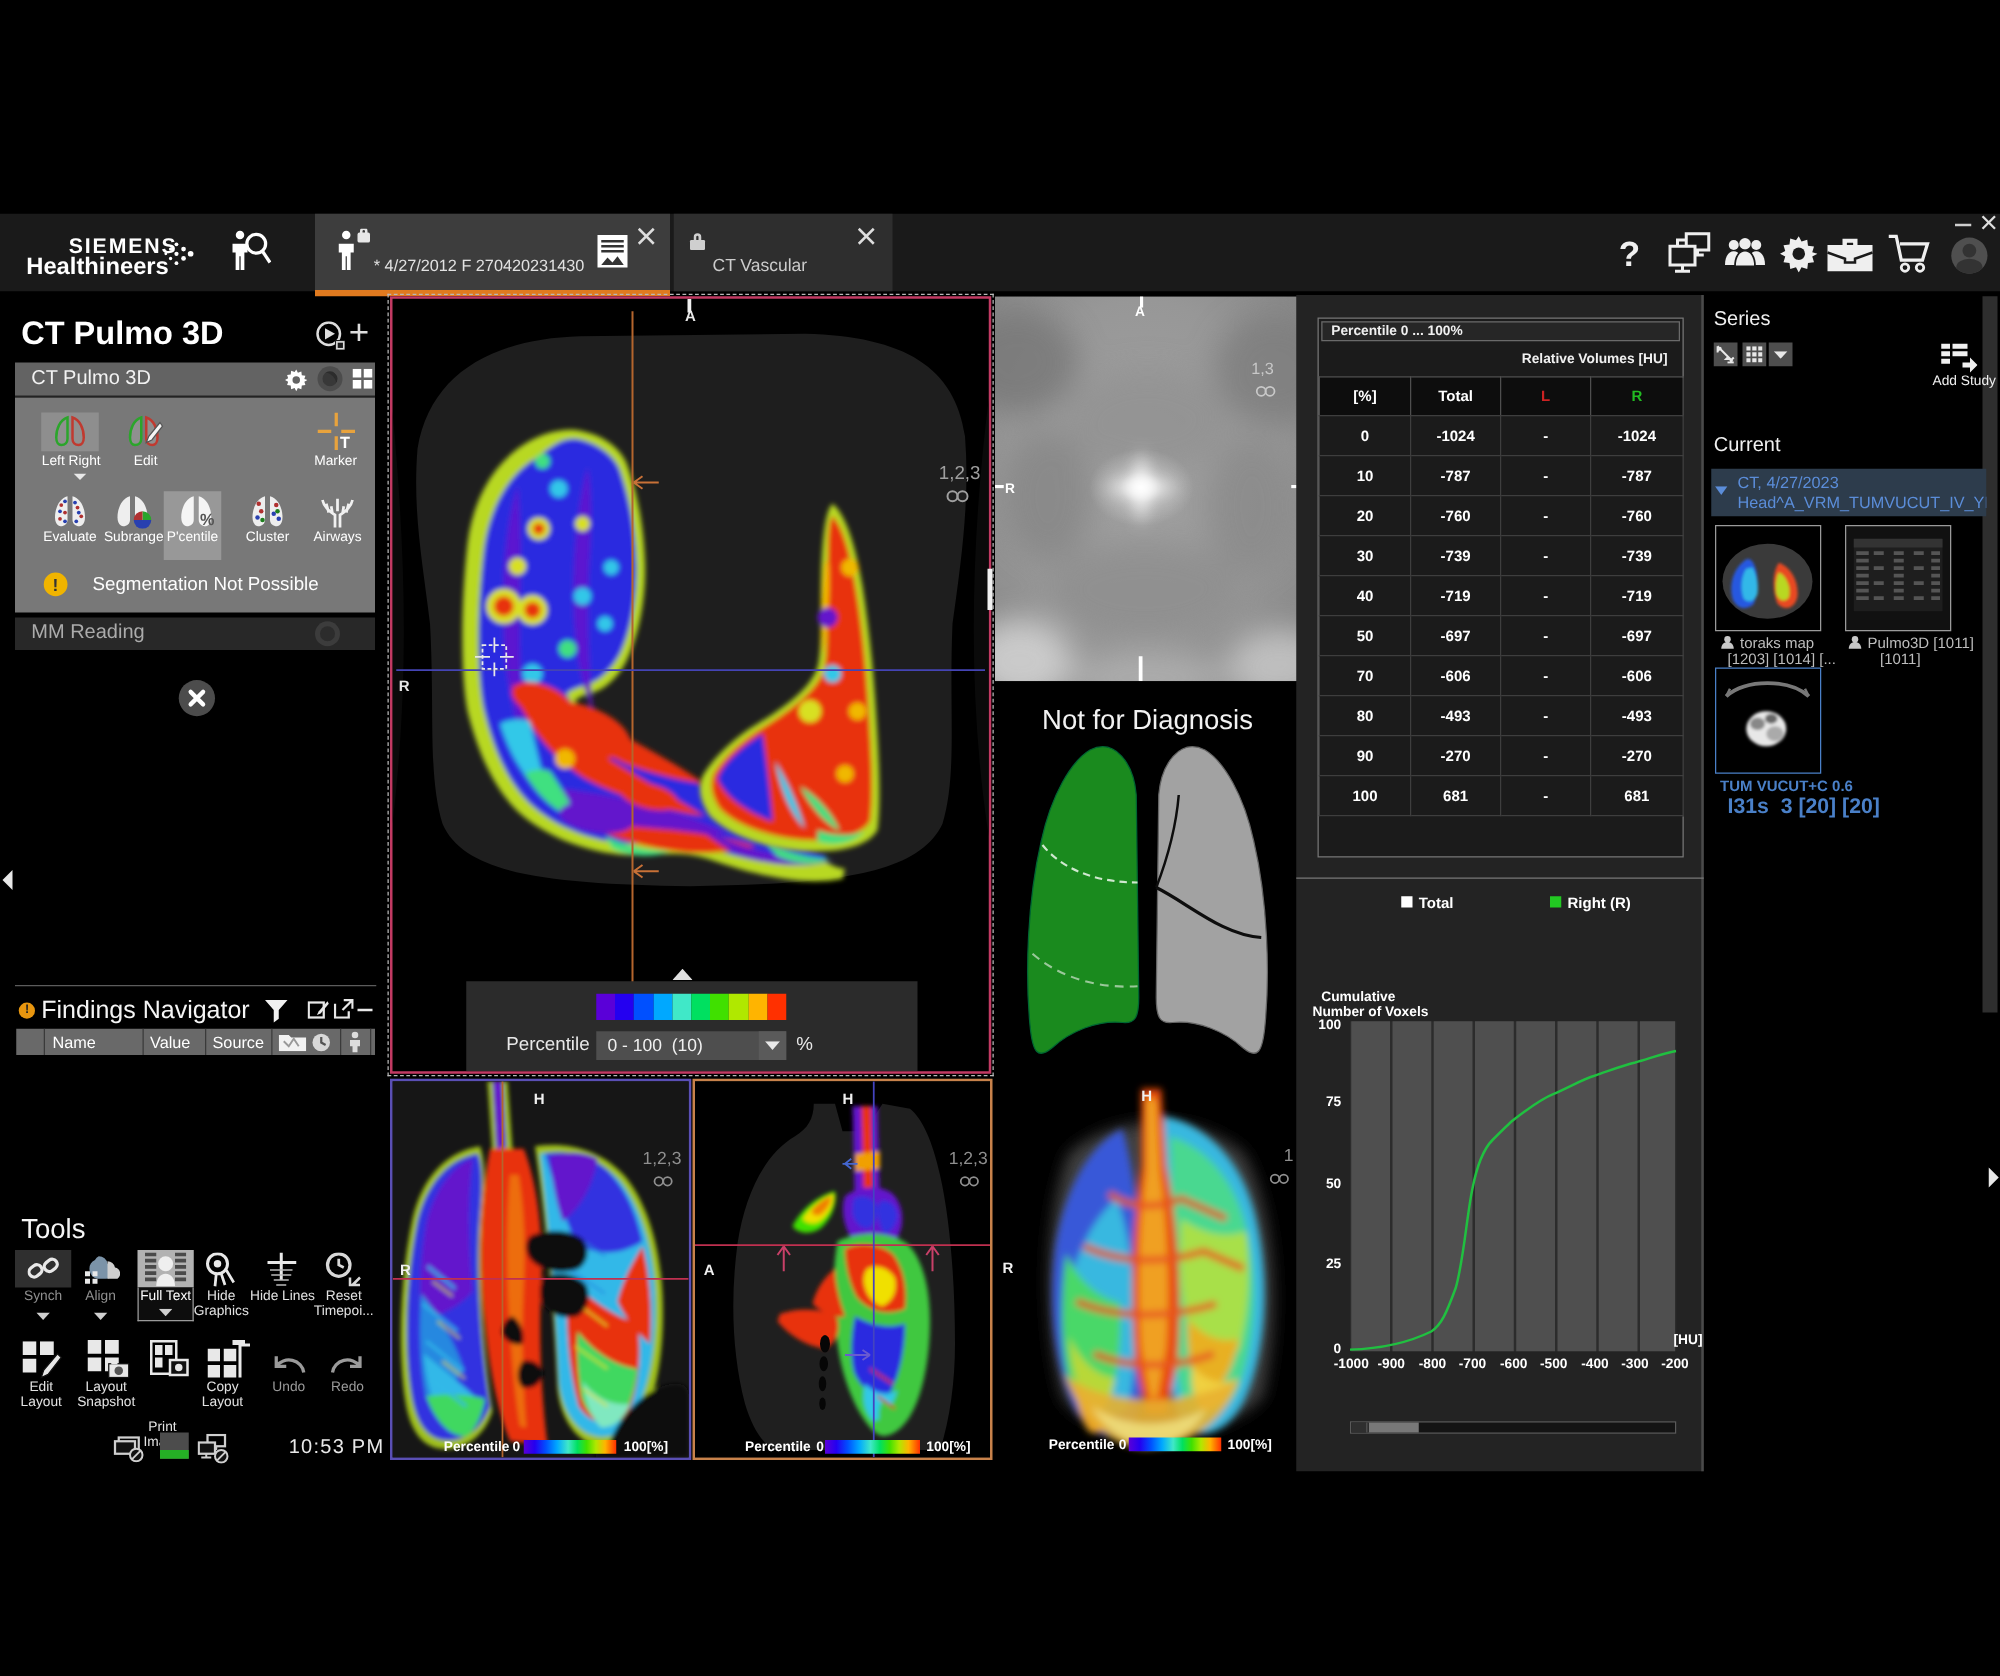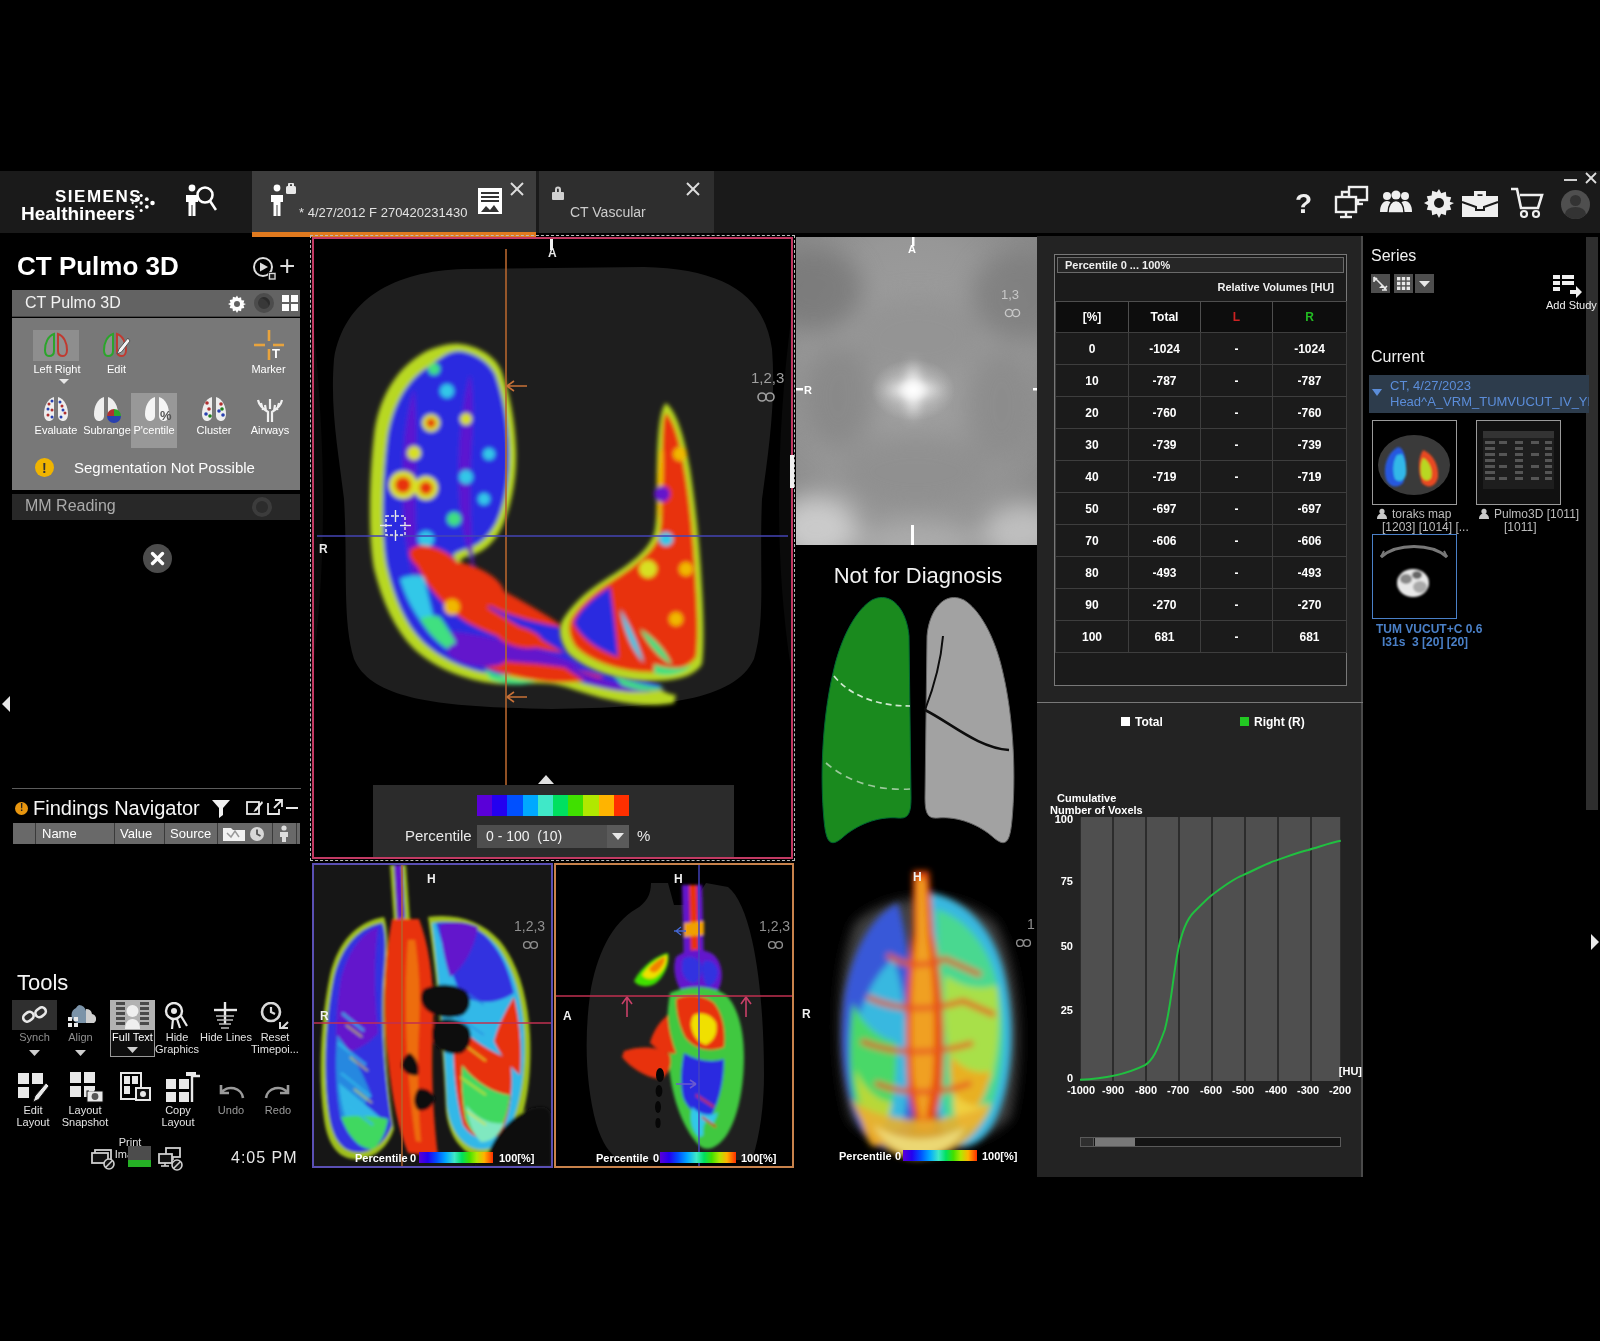--- a/index.html
+++ b/index.html
@@ -454,21 +454,21 @@
     </div>
     <svg class="abs" style="left:158px;top:2px;" width="26" height="24" viewBox="0 0 26 24">
       <rect x="8" y="1" width="14" height="9" fill="none" stroke="#cfcfcf" stroke-width="1.8"></rect>
           <line x1="15" y1="10" x2="15" y2="13" stroke="#cfcfcf" stroke-width="1.6"></line>
       <rect x="1" y="7" width="13" height="9" fill="#111" stroke="#cfcfcf" stroke-width="1.8"></rect>
           <line x1="7" y1="16" x2="7" y2="19" stroke="#cfcfcf" stroke-width="1.6"></line>
           <line x1="3" y1="19" x2="11" y2="19" stroke="#cfcfcf" stroke-width="1.6"></line>
       <circle cx="19" cy="18" r="5" fill="#111" stroke="#cfcfcf" stroke-width="1.6"></circle>
           <line x1="15.5" y1="21.5" x2="22.5" y2="14.5" stroke="#cfcfcf" stroke-width="1.6"></line>
     </svg>
-    <div class="txt" style="left:231px;top:4px;font-size:16px;letter-spacing:1px;color:#e8e8e8;">4:05 PM</div>
+    <div class="txt" style="left:231px;top:4px;font-size:16px;letter-spacing:1px;color:#e8e8e8;">10:53 PM</div>
   </div>
 </div>
 
 <div class="abs" id="views" style="left:0;top:0;width:1600px;height:1341px;">
 
 <div class="abs" id="axial" style="left:312px;top:237px;width:481px;height:622px;background:#000;border:2px solid #c23a63;outline:1px dashed #b9b9b9;outline-offset:1px;overflow:hidden;">
   <svg class="abs" style="left:0;top:0;" width="477" height="618" viewBox="0 0 477 618">
     <defs>
       <filter id="bl3" x="-30%" y="-30%" width="160%" height="160%">
               <feGaussianBlur stdDeviation="2"></feGaussianBlur>
@@ -1101,21 +1101,21 @@
       <path d="M8 22 l3-6 M74 22 l-3-6" stroke="#787878" stroke-width="2"></path>
       <g filter="url(#tb2)">
         <ellipse cx="40" cy="48" rx="16" ry="14" fill="#e8e8e8"></ellipse>
         <ellipse cx="33" cy="44" rx="6" ry="5" fill="#888"></ellipse>
         <ellipse cx="47" cy="52" rx="7" ry="6" fill="#aaa"></ellipse>
         <ellipse cx="44" cy="40" rx="5" ry="4" fill="#666"></ellipse>
       </g>
     </svg>
   </div>
   <div class="txt" style="left:12px;top:386px;font-size:12px;font-weight:bold;color:#4a80c8;">TUM VUCUT+C 0.6</div>
-  <div class="txt" style="left:18px;top:399px;font-size:12px;font-weight:bold;color:#4a80c8;">I31s&nbsp; 3 [20] [20]</div>
+  <div class="txt" style="left:18px;top:399px;font-size:17px;font-weight:bold;color:#4a80c8;">I31s&nbsp; 3 [20] [20]</div>
 </div>
 
 <svg class="abs" style="left:1590px;top:933px;" width="10" height="18" viewBox="0 0 10 18">
       <path d="M1 1 L9 9 L1 17 z" fill="#e8e8e8"></path>
     </svg>
 <svg class="abs" style="left:0px;top:695px;" width="11" height="18" viewBox="0 0 11 18">
       <path d="M10 1 L2 9 L10 17 z" fill="#e8e8e8"></path>
     </svg>
 
 </div>

